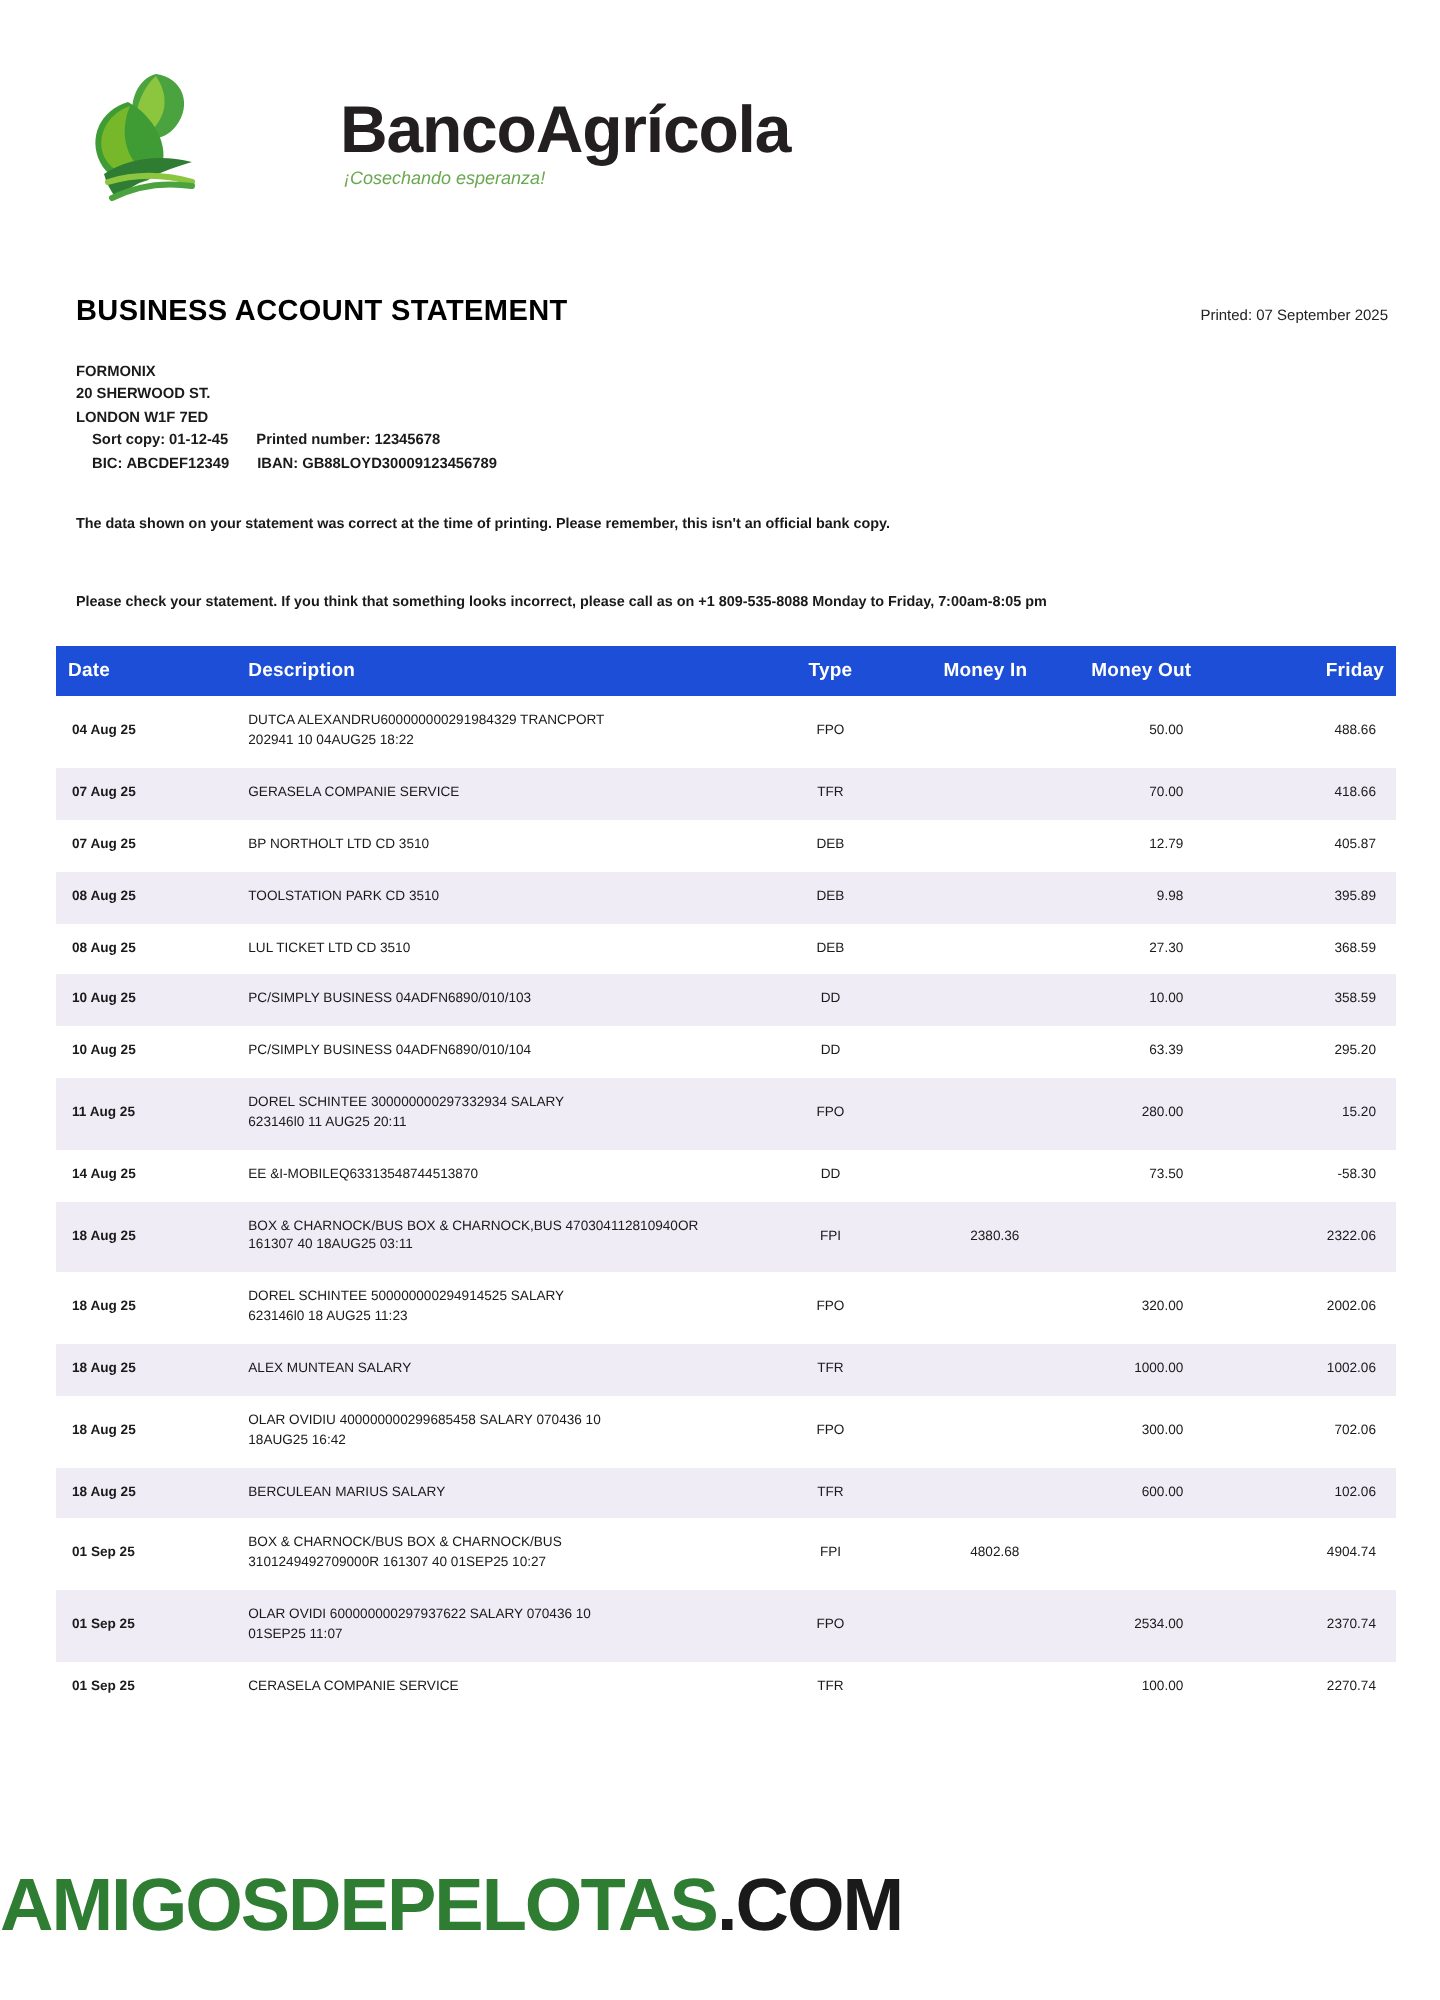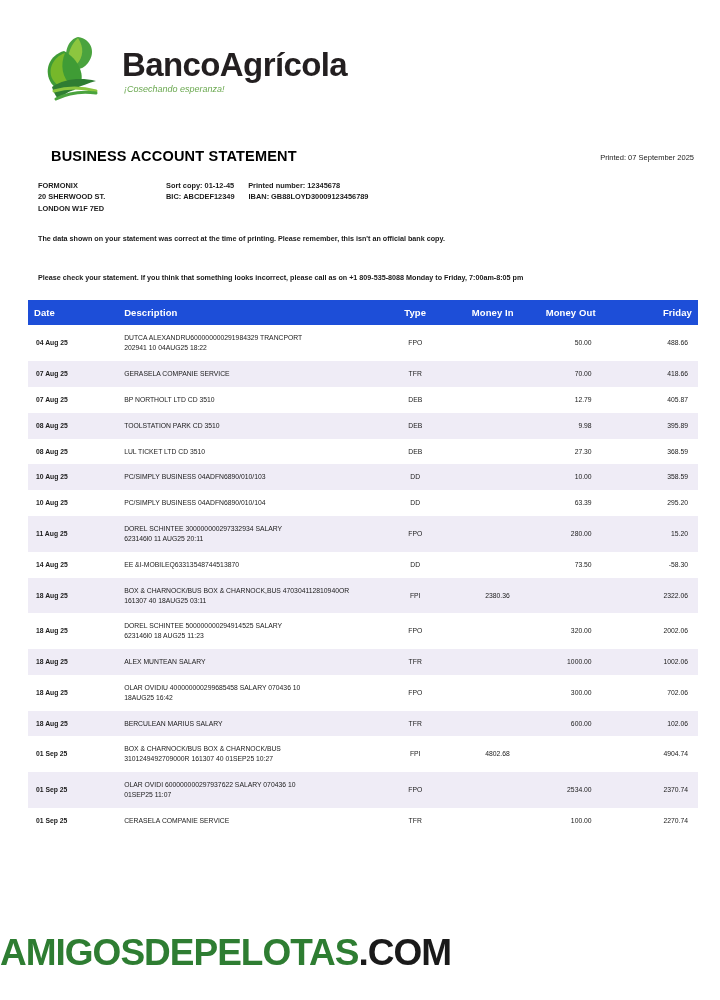--- a/index.html
+++ b/index.html
@@ -16,20 +16,21 @@
     background: #fff;
     overflow: hidden;
   }
 
   
   .header {
     display: flex;
     align-items: center;
     padding: 22px 0 0 34px;
     height: 120px;
+    gap: 48px;
   }
   .logo-mark {
     width: 84px; height: 84px;
     position: relative;
     flex: 0 0 84px;
   }
   .logo-text-wrap {
     margin-left: 4px;
     display: flex;
     flex-direction: column;
@@ -55,36 +56,36 @@
     display: flex;
     align-items: flex-end;
     justify-content: space-between;
     margin: 28px 26px 0 38px;
   }
   .stmt-title {
     font-size: 14.5px;
     font-weight: bold;
     letter-spacing: 0.2px;
     color: #000;
-    margin-left: 13px;
   }
   .printed {
     font-size: 7.5px;
     color: #222;
     padding-bottom: 2px;
   }
 
   
   .info-block {
     display: flex;
     margin: 16px 26px 0 38px;
     font-size: 7.4px;
     line-height: 1.55;
     font-weight: bold;
     color: #1a1a1a;
+    flex-direction: column;
   }
   .addr { width: 120px; }
   .acct-col { margin-left: 8px; }
   .acct-line { white-space: nowrap; }
   .acct-line span.lbl { margin-right: 2px; }
   .acct-line .gap { display: inline-block; width: 14px; }
 
   .note {
     margin: 20px 26px 0 38px;
     font-size: 7.2px;

